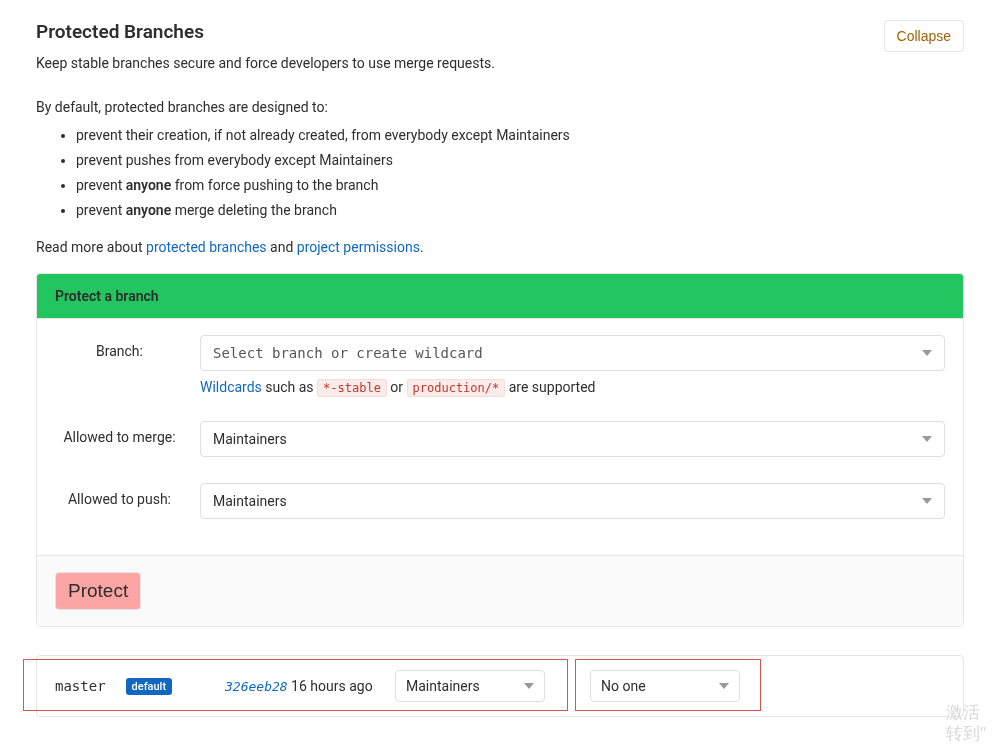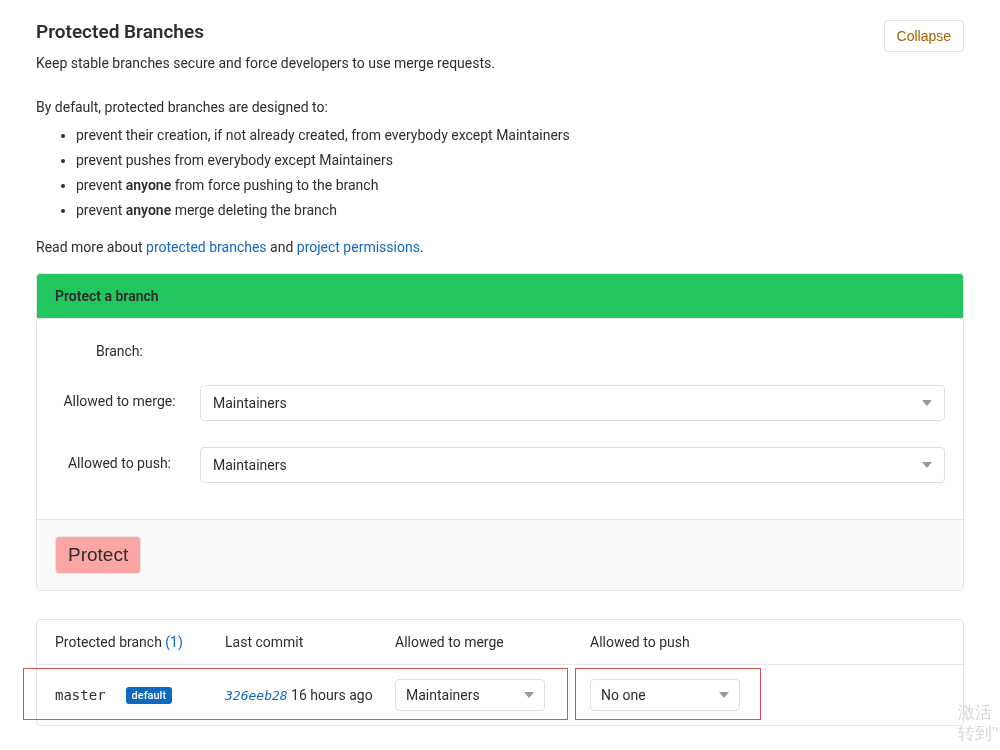--- a/index.html
+++ b/index.html
@@ -88,21 +88,21 @@
   .unprotect-btn {
     background: #f0a429; border: 1px solid #e09820; color: #fff;
     border-radius: 4px; padding: 7px 10px; font-size: 14px;
     cursor: pointer; font-weight: 500;
   }
   .redbox1 {
     position: absolute; border: 1px solid #d9534f; pointer-events: none;
   }
   .row-wrap { position: relative; }
   .watermark {
-    position: fixed; right: 2px; bottom: 6px; color: #d8d8d8;
+    position: fixed; right: 14px; bottom: 6px; color: #d8d8d8;
     font-family: "Microsoft YaHei", sans-serif; font-size: 17px;
     text-align: left; line-height: 1.2; pointer-events: none;
   }
 </style>
 </head>
 <body>
 
 <div class="header-row">
   <div>
     <h2>Protected Branches</h2>
@@ -120,20 +120,29 @@
 </ul>
 <p class="readmore">
   <span>Read more about </span><a href="#">protected branches</a><span> and </span><a href="#">project permissions</a><span>.</span>
 </p>
 
 <div class="panel">
   <div class="panel-header">Protect a branch</div>
   <div class="panel-body">
     <div class="form-row">
       <div class="form-label">Branch:</div>
+      <div class="form-control-wrap">
+        <div class="select-widget mono">
+          <span>Select branch or create wildcard</span>
+          <span class="chev"></span>
+        </div>
+        <div class="help-text">
+          <span class="link">Wildcards</span><span> such as </span><span class="code-inline">*-stable</span><span> or </span><span class="code-inline">production/*</span><span> are supported</span>
+        </div>
+      </div>
     </div>
     <div class="form-row">
       <div class="form-label">Allowed to merge:</div>
       <div class="form-control-wrap">
         <div class="select-widget">
           <span>Maintainers</span>
           <span class="chev"></span>
         </div>
       </div>
     </div>
@@ -146,27 +155,20 @@
         </div>
       </div>
     </div>
   </div>
   <div class="panel-footer">
     <button class="protect-btn">Protect</button>
   </div>
 </div>
 
 <div class="table-section">
-  <div class="table-head">
-    <div><span>Protected branch </span><span class="count">(1)</span></div>
-    <div>Last commit</div>
-    <div>Allowed to merge</div>
-    <div>Allowed to push</div>
-    <div></div>
-  </div>
   <div class="row-wrap">
     <div class="redbox1" style="left:-14px; top:3px; width:545px; height:52px;"></div>
     <div class="redbox1" style="left:538px; top:3px; width:186px; height:52px;"></div>
     <div class="table-row">
       <div class="branch-cell">
         <span class="mono">master</span>
         <span class="badge-default">default</span>
       </div>
       <div>
         <a href="#" class="commit-link">326eeb28</a><span class="time-ago"> 16 hours ago</span>

